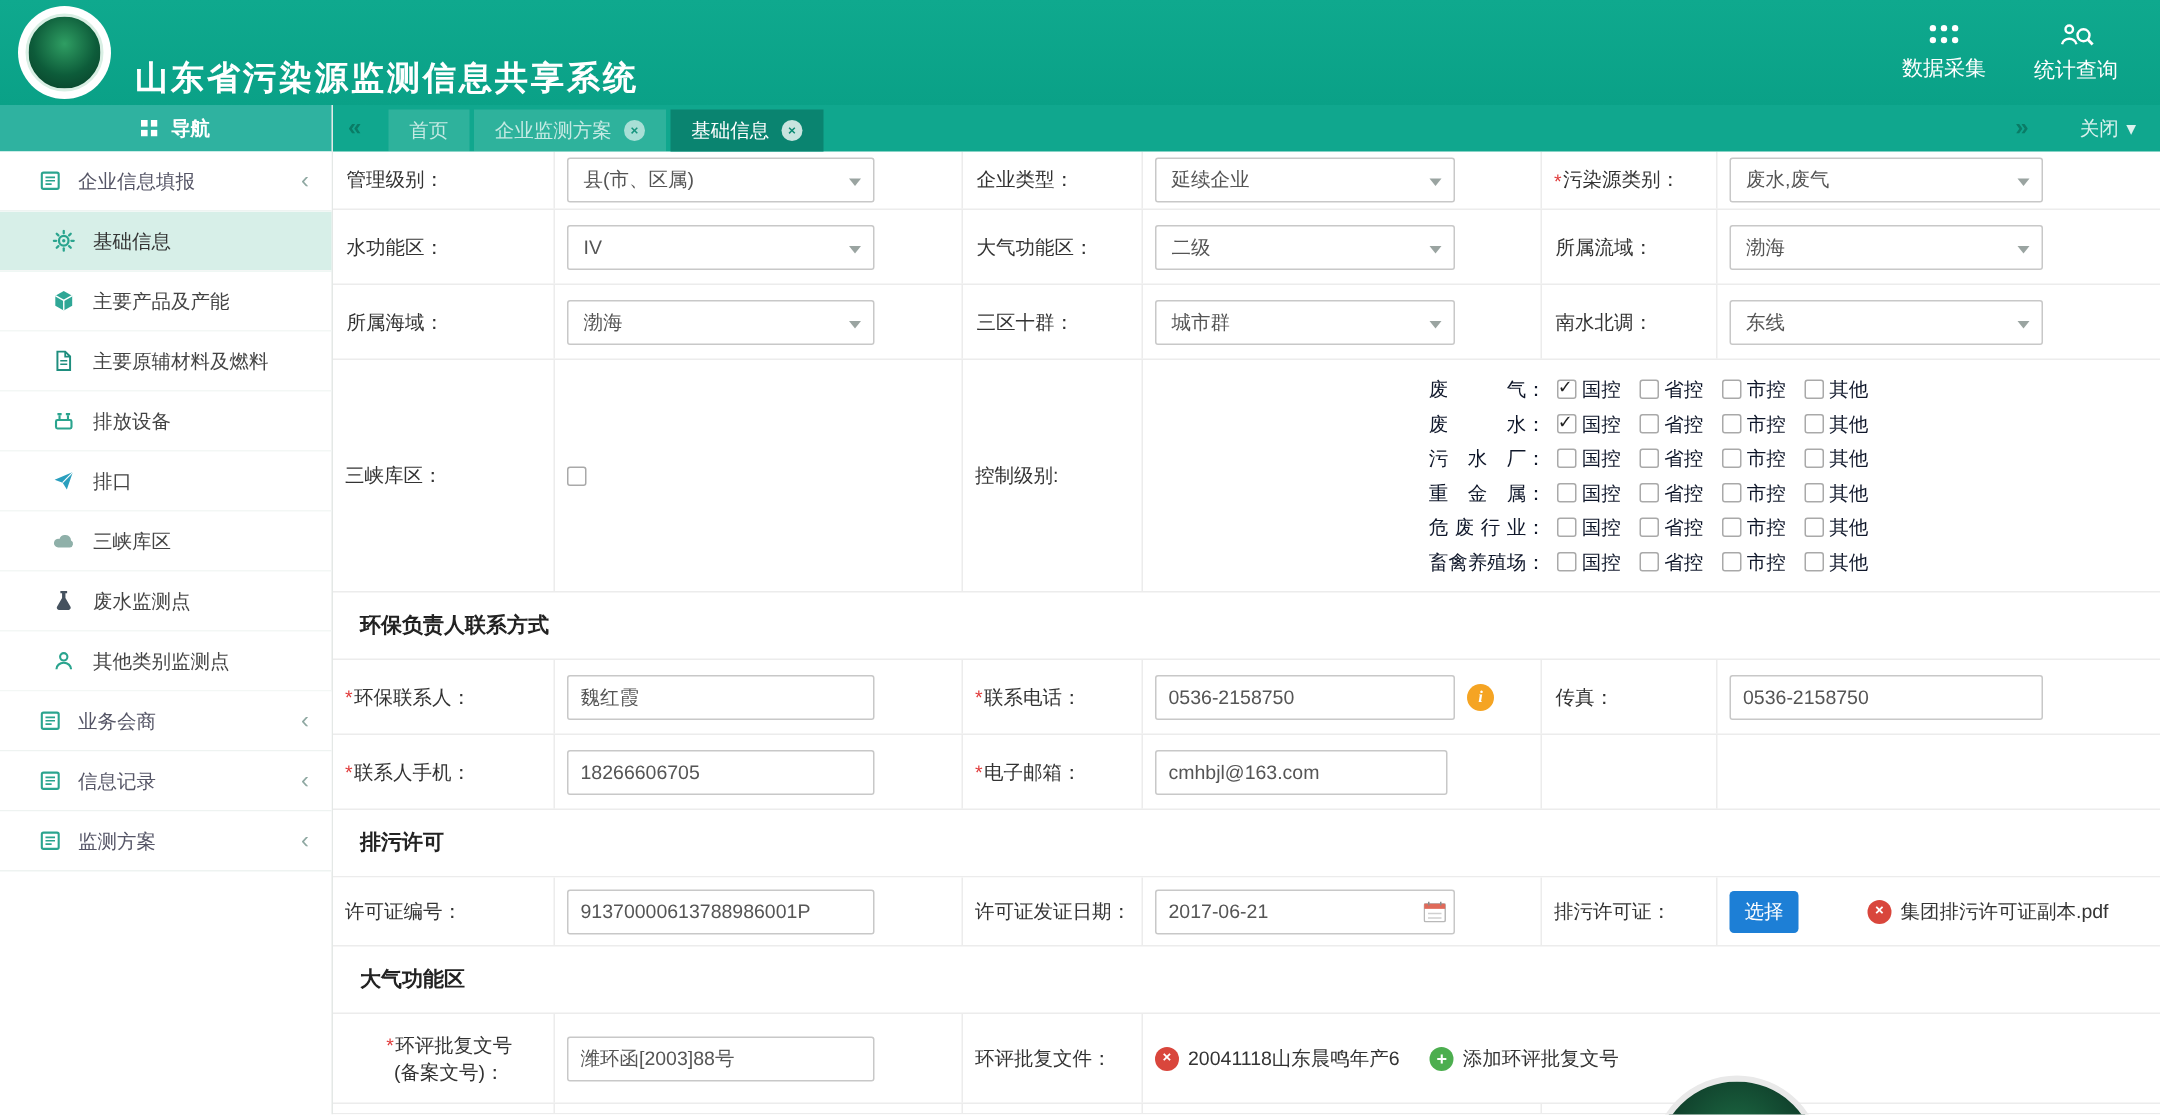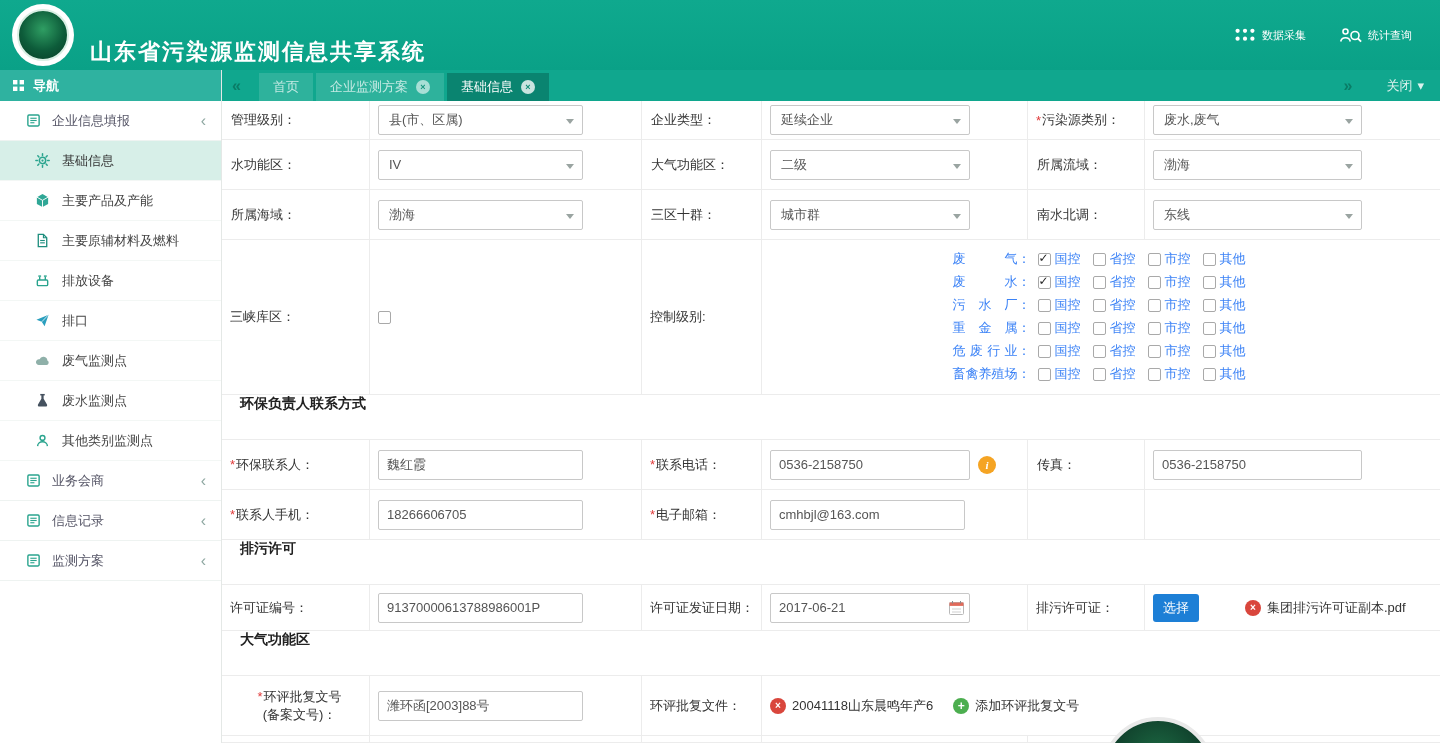--- a/index.html
+++ b/index.html
@@ -10,27 +10,27 @@
   
   .header { position:absolute; top:0; left:0; width:1440px; height:70px;
     background:linear-gradient(#0fa98e,#0aa187); display:flex; align-items:center; z-index:5; }
   .logo { width:62px; height:62px; border-radius:50%; background:#fff; margin-left:12px;
     display:flex; align-items:center; justify-content:center; flex:none; }
   .logo-inner { width:52px; height:52px; border-radius:50%;
     background:radial-gradient(circle at 50% 38%, #2f9e63 0%, #0d5c3a 55%, #083b26 100%);
     border:2px solid #d9efe4; }
   .app-title { color:#fff; font-size:22px; font-weight:bold; margin-left:16px; letter-spacing:2px;margin-top:33px; }
   .header-actions { margin-left:auto; margin-right:28px; display:flex; gap:32px; }
-  .header-action { display:flex; flex-direction:row; align-items:center; gap:5px;
-    color:#fff; font-size:11px; cursor:pointer; }
+  .header-action { display:flex; flex-direction:column; align-items:center; gap:5px;
+    color:#fff; font-size:14px; cursor:pointer; }
   
   .sidebar { position:absolute; left:0; top:70px; width:222px; bottom:0; background:#fff;
     border-right:1px solid #e4e8e6; z-index:4; }
   .nav-header { height:31px; background:#2fb2a0; color:#fff; display:flex; align-items:center;
-    gap:9px; padding-left:13px; font-size:13px; font-weight:bold; }
+    gap:9px; padding-left:13px; font-size:13px; font-weight:bold;justify-content:center; }
   .menu-group { height:40px; display:flex; align-items:center; gap:11px; padding-left:26px;
     font-size:13px; color:#556; border-bottom:1px solid #eef3f1; cursor:pointer; position:relative; background:#fff; }
   .menu-group .chev { position:absolute; right:15px; font-size:16px; color:#8fa8a2; line-height:1; }
   .menu-item { height:40px; display:flex; align-items:center; gap:12px; padding-left:35px;
     font-size:13px; color:#444; border-bottom:1px solid #f3f7f5; cursor:pointer; }
   .menu-item.active { background:#d7efe8; color:#333; }
   .mi-icon, .gi-icon { flex:none; }
   
   .tabbar { position:absolute; left:222px; top:70px; width:1218px; height:31px; background:#10a78e;
     display:flex; align-items:flex-end; z-index:3; }
@@ -47,35 +47,35 @@
   .close-menu { color:rgba(255,255,255,.85); font-size:13px; cursor:pointer; display:inline-flex; align-items:center; gap:5px; }
   
   .form { position:absolute; left:222px; top:101px; width:1218px; height:642px; background:#fff; overflow:hidden; z-index:2; }
   .frow { display:grid; grid-template-columns:148px 272px 120px 266px 117px 295px;
     border-bottom:1px solid #ececec; background:#fff; }
   .frow > .cell { border-right:1px solid #ececec; display:flex; align-items:center; padding-left:8px; position:relative; }
   .frow > .cell:last-child { border-right:0; }
   .cell.label { font-size:13px; color:#333; }
   .cell.span3 { grid-column:span 3; }
   .h39{height:39px} .h50{height:50px} .h155{height:155px} .h46{height:46px} .h60{height:60px} .h7{height:7px}
-  .sec-row { height:45px; display:flex; padding-left:18px;
+  .sec-row { height:45px; display:flex; align-items:center; padding-left:18px;
     border-bottom:1px solid #ececec; font-size:14px; font-weight:bold; color:#222; }
   .star { color:#e03a3a; margin-right:1px; }
   .input, .select { height:30px; border:1px solid #c8c8c8; border-radius:2px; background:#fff;
     font-size:13px; color:#555; font-family:inherit; }
   .input { padding:0 8px; }
   .select { display:flex; align-items:center; padding:0 22px 0 10px; position:relative; cursor:pointer; }
   .caret { position:absolute; right:8px; top:13px; width:0; height:0;
     border-left:4px solid transparent; border-right:4px solid transparent; border-top:5px solid #9aa4a1; }
   .w205{width:205px} .w200{width:200px} .w209{width:209px} .w195{width:195px}
   .cb { width:13px; height:13px; border:1px solid #a9a9a9; border-radius:2px; background:#fff;
     display:inline-block; position:relative; cursor:pointer; flex:none; }
   .cb.checked::after { content:"✓"; position:absolute; left:0; top:-3px; font-size:12px; font-weight:bold; color:#222; }
   .control-grid { display:flex; flex-direction:column; justify-content:center; gap:4px; padding-left:8px; }
-  .ctl-line { display:flex; align-items:flex-start; height:19px; font-size:13px; color:#3b82f6; }
+  .ctl-line { display:flex; align-items:center; height:19px; font-size:13px; color:#0f172a; }
   .ctl-label { display:inline-block; width:65px; text-align:justify; text-align-last:justify; }
   .ctl-colon { margin-right:7px; }
   .cbopt { display:inline-flex; align-items:center; gap:4px; margin-right:12px; cursor:pointer; }
   .info-icon { width:18px; height:18px; border-radius:50%; background:#f5a423; color:#fff;
     font-size:11px; font-weight:bold; font-style:italic; font-family:"Liberation Serif",serif;
     display:inline-flex; align-items:center; justify-content:center; margin-left:8px; flex:none; }
   .xicon { width:16px; height:16px; border-radius:50%; background:#d9463c; color:#fff; font-size:10px;
     font-weight:bold; display:inline-flex; align-items:center; justify-content:center; flex:none; line-height:1; }
   .plus-icon { width:16px; height:16px; border-radius:50%; background:#4cae4f; color:#fff; font-size:12px;
     font-weight:bold; display:inline-flex; align-items:center; justify-content:center; flex:none; line-height:1; }
@@ -200,21 +200,21 @@
       <polygon points="1.5,7.2 14.5,1.8 10.2,14.2 7.2,9.4" fill="#2a9fbe"></polygon>
       <polyline points="7.2,9.4 14.5,1.8" stroke="#fff" stroke-width="0.8" fill="none"></polyline>
     </svg>
     <span>排口</span>
   </div>
 
   <div class="menu-item">
     <svg class="mi-icon" width="15" height="15" viewBox="0 0 16 16">
       <path d="M4.2 12.8 a3.1 3.1 0 1 1 .7-6.1 a4.3 4.3 0 0 1 8.3 1.2 a2.6 2.6 0 0 1-.9 4.9 z" fill="#8fb0a9"></path>
     </svg>
-    <span>废气监测点</span>
+    <span>三峡库区</span>
   </div>
 
   <div class="menu-item">
     <svg class="mi-icon" width="15" height="15" viewBox="0 0 16 16">
       <path d="M6.8 2 v4 l-3.6 6.3 a1.5 1.5 0 0 0 1.3 2.2 h7 a1.5 1.5 0 0 0 1.3-2.2 L9.2 6 V2 z" fill="#45525f"></path>
       <line x1="5.6" y1="1.8" x2="10.4" y2="1.8" stroke="#45525f" stroke-width="1.6"></line>
     </svg>
     <span>废水监测点</span>
   </div>
 

